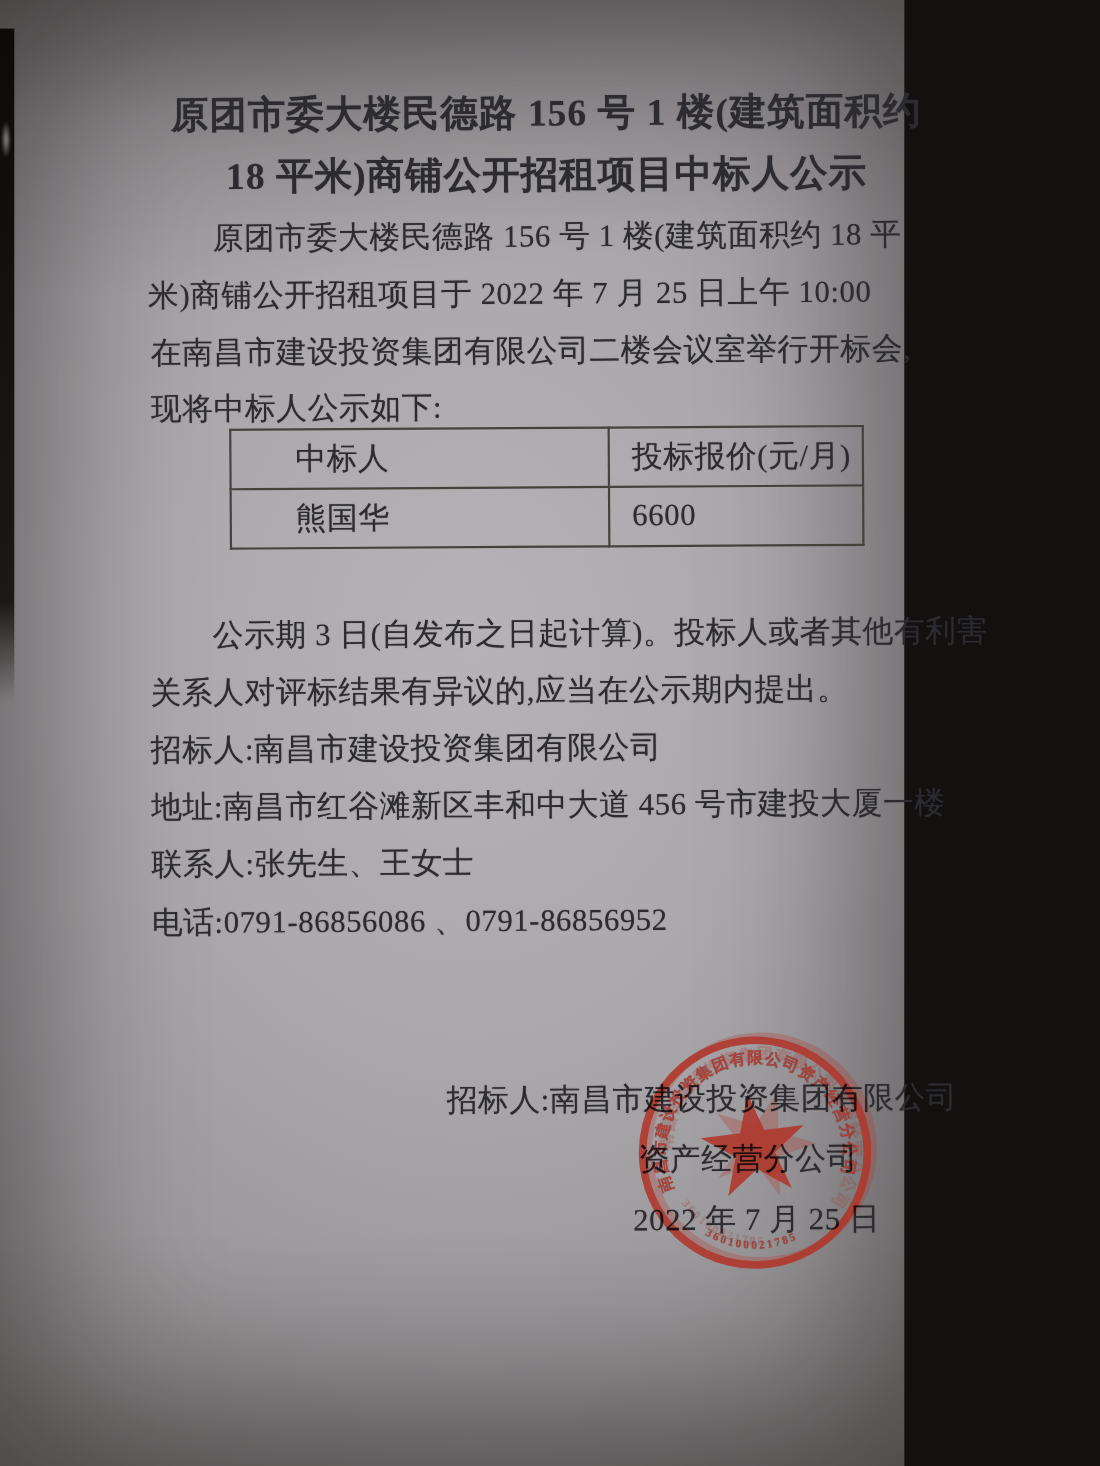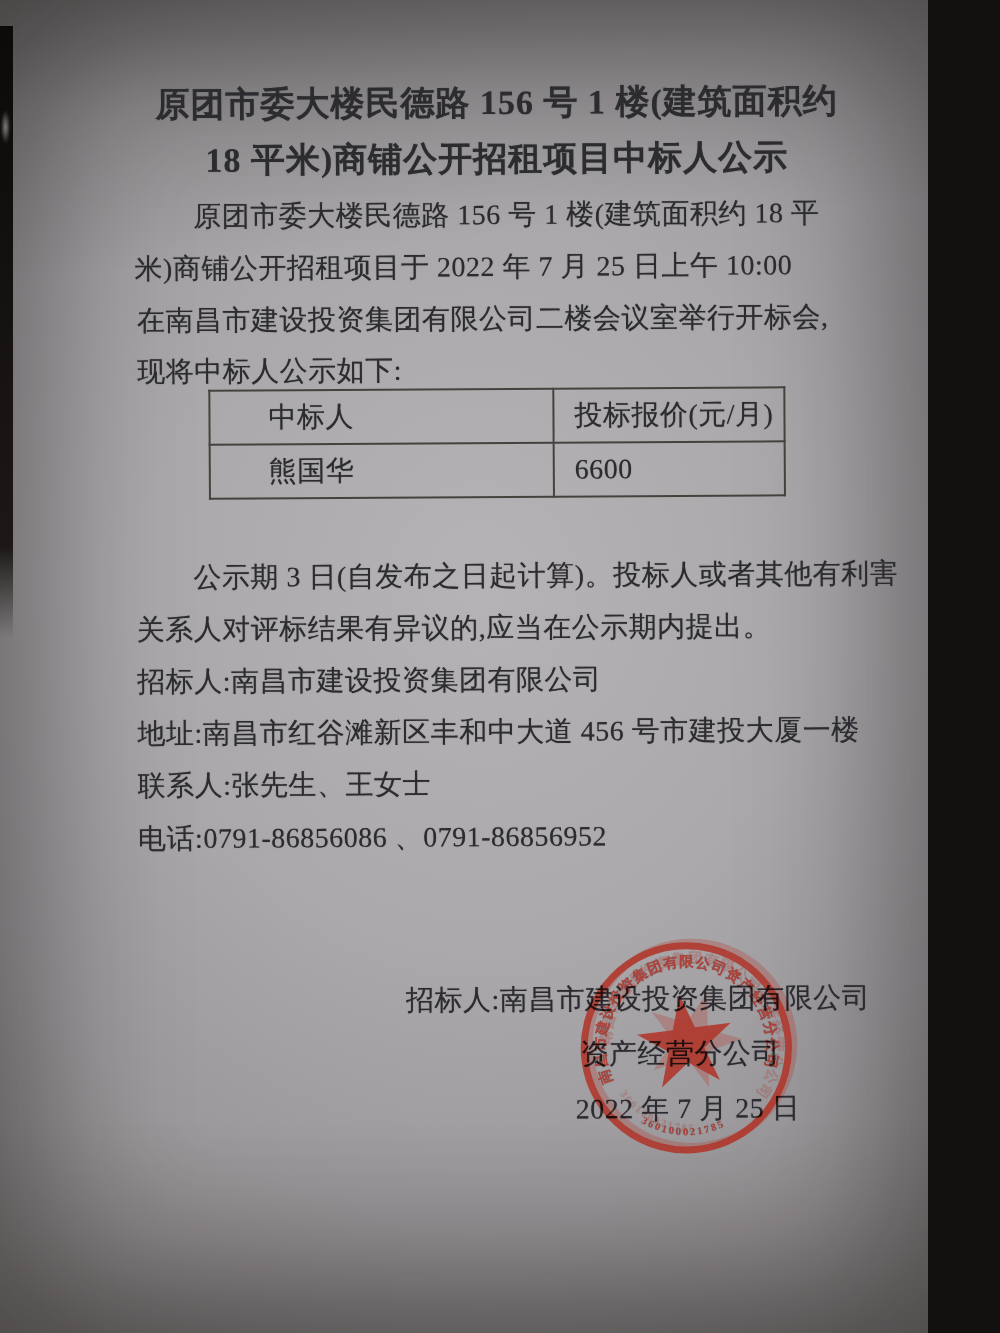--- a/index.html
+++ b/index.html
@@ -4,21 +4,21 @@
 <style>
   html,body{margin:0;padding:0;}
   body{
     width:1000px;height:1333px;
     background:#131110;
     font-family:"Liberation Serif","DejaVu Serif",serif;
     overflow:hidden;
     position:relative;
   }
   .photo{
-    position:absolute;left:0;top:0;width:928px;height:1333px;
+    position:absolute;left:0;top:0;width:822px;height:1333px;
     background:
       linear-gradient(175deg, rgba(25,22,20,.30) 0%, rgba(25,22,20,.14) 8%, rgba(25,22,20,0) 20%),
       linear-gradient(0deg, rgba(25,22,20,.14) 0%, rgba(25,22,20,0) 16%),
       radial-gradient(90% 70% at 52% 44%, #b6b3b6 0%, #aba8ab 40%, #9c999c 68%, #807c7b 100%);
     box-shadow: inset 0 0 140px 40px rgba(15,13,12,.38);
   }
   .dark-strip{
     position:absolute;left:0;top:26px;width:13px;height:612px;
     background:linear-gradient(180deg,#0c0b0a 0%,#161311 55%,#1b1815 85%, rgba(27,24,21,0) 100%);
   }

